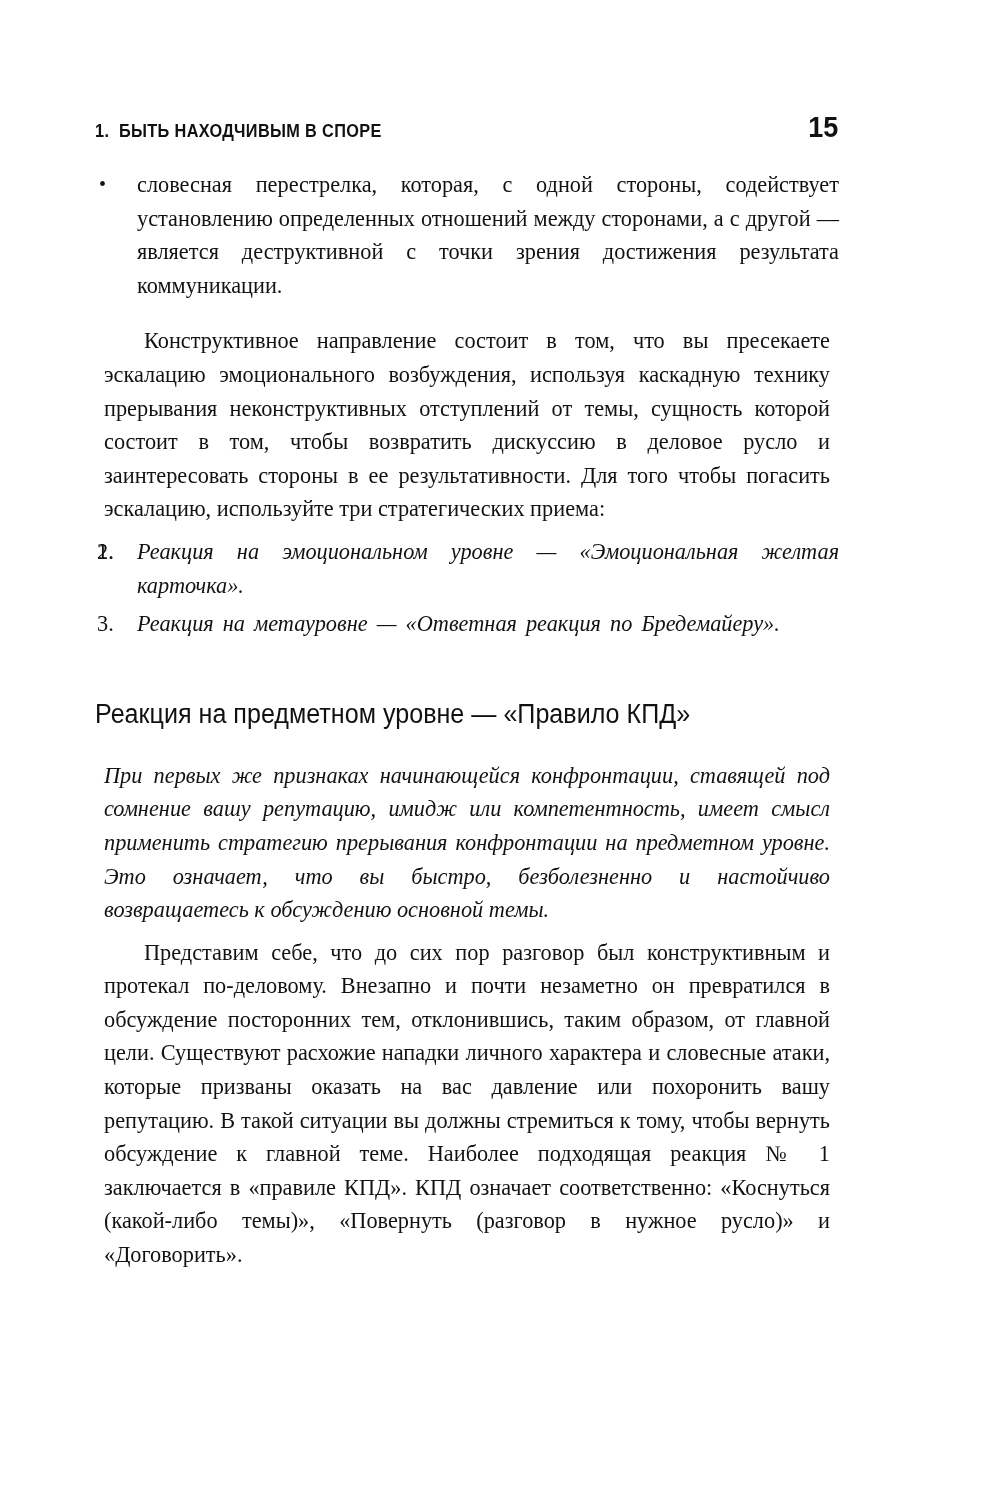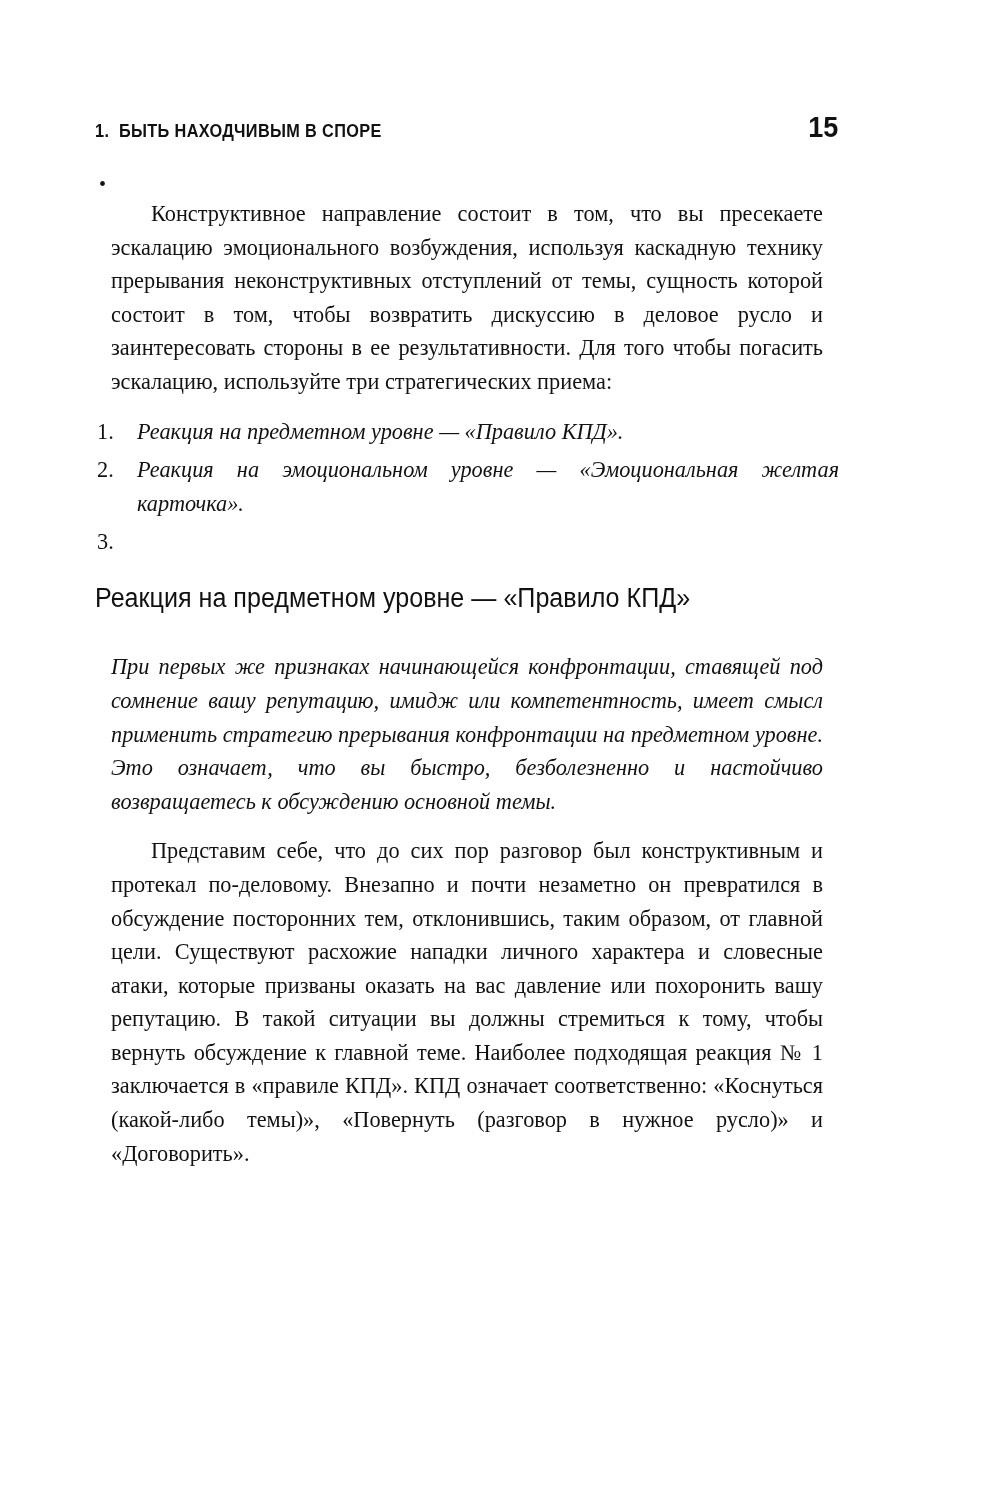--- a/index.html
+++ b/index.html
@@ -86,21 +86,21 @@
   .bullet-marker {
     position: absolute;
     left: 4px;
     top: 0;
     font-size: 20px;
     line-height: 33.6px;
   }
 
   
   .para {
-    margin: 16px;
+    margin: 9px;
     text-indent: 40px;
   }
 
   .para.no-indent {
     text-indent: 0;
     font-style: italic;
   }
 
   
   .num-list {
@@ -156,37 +156,38 @@
       <span class="chapter-num">1.</span>
       <span>БЫТЬ НАХОДЧИВЫМ В СПОРЕ</span>
     </div>
     <div class="page-number">15</div>
   </div>
 
   <div class="column">
 
     <div class="body-text bullet-item">
       <span class="bullet-marker">•</span>
+      <span>словесная перестрелка, которая, с одной стороны, содействует установлению определенных отношений между сторонами, а с другой — является деструктивной с точки зрения достижения результата коммуникации.</span>
     </div>
 
     <div class="gap-after-bullet"></div>
 
     <p class="body-text para">Конструктивное направление состоит в том, что вы пресекаете эскалацию эмоционального возбуждения, используя каскадную технику прерывания неконструктивных отступлений от темы, сущность которой состоит в том, чтобы возвратить дискуссию в деловое русло и заинтересовать стороны в ее результативности. Для того чтобы погасить эскалацию, используйте три стратегических приема:</p>
 
     <div class="num-list">
       <div class="body-text num-item">
         <span class="num-marker">1.</span>
-        <span>Реакция на предметном уровне — «Правило КПД».</span>
       </div>
       <div class="body-text num-item">
         <span class="num-marker">2.</span>
         <span>Реакция на эмоциональном уровне — «Эмоциональная желтая карточка».</span>
       </div>
       <div class="body-text num-item spread">
         <span class="num-marker">3.</span>
+        <span>Реакция на метауровне — «Ответная реакция по Бредемайеру».</span>
       </div>
     </div>
 
     <div class="gap-before-heading"></div>
 
     <h2 class="section-heading">Реакция на предметном уровне — «Правило КПД»</h2>
 
     <div class="gap-after-heading"></div>
 
     <p class="body-text para no-indent">При первых же признаках начинающейся конфронтации, ставящей под сомнение вашу репутацию, имидж или компетентность, имеет смысл применить стратегию прерывания конфронтации на предметном уровне. Это означает, что вы быстро, безболезненно и настойчиво возвращаетесь к обсуждению основной темы.</p>

